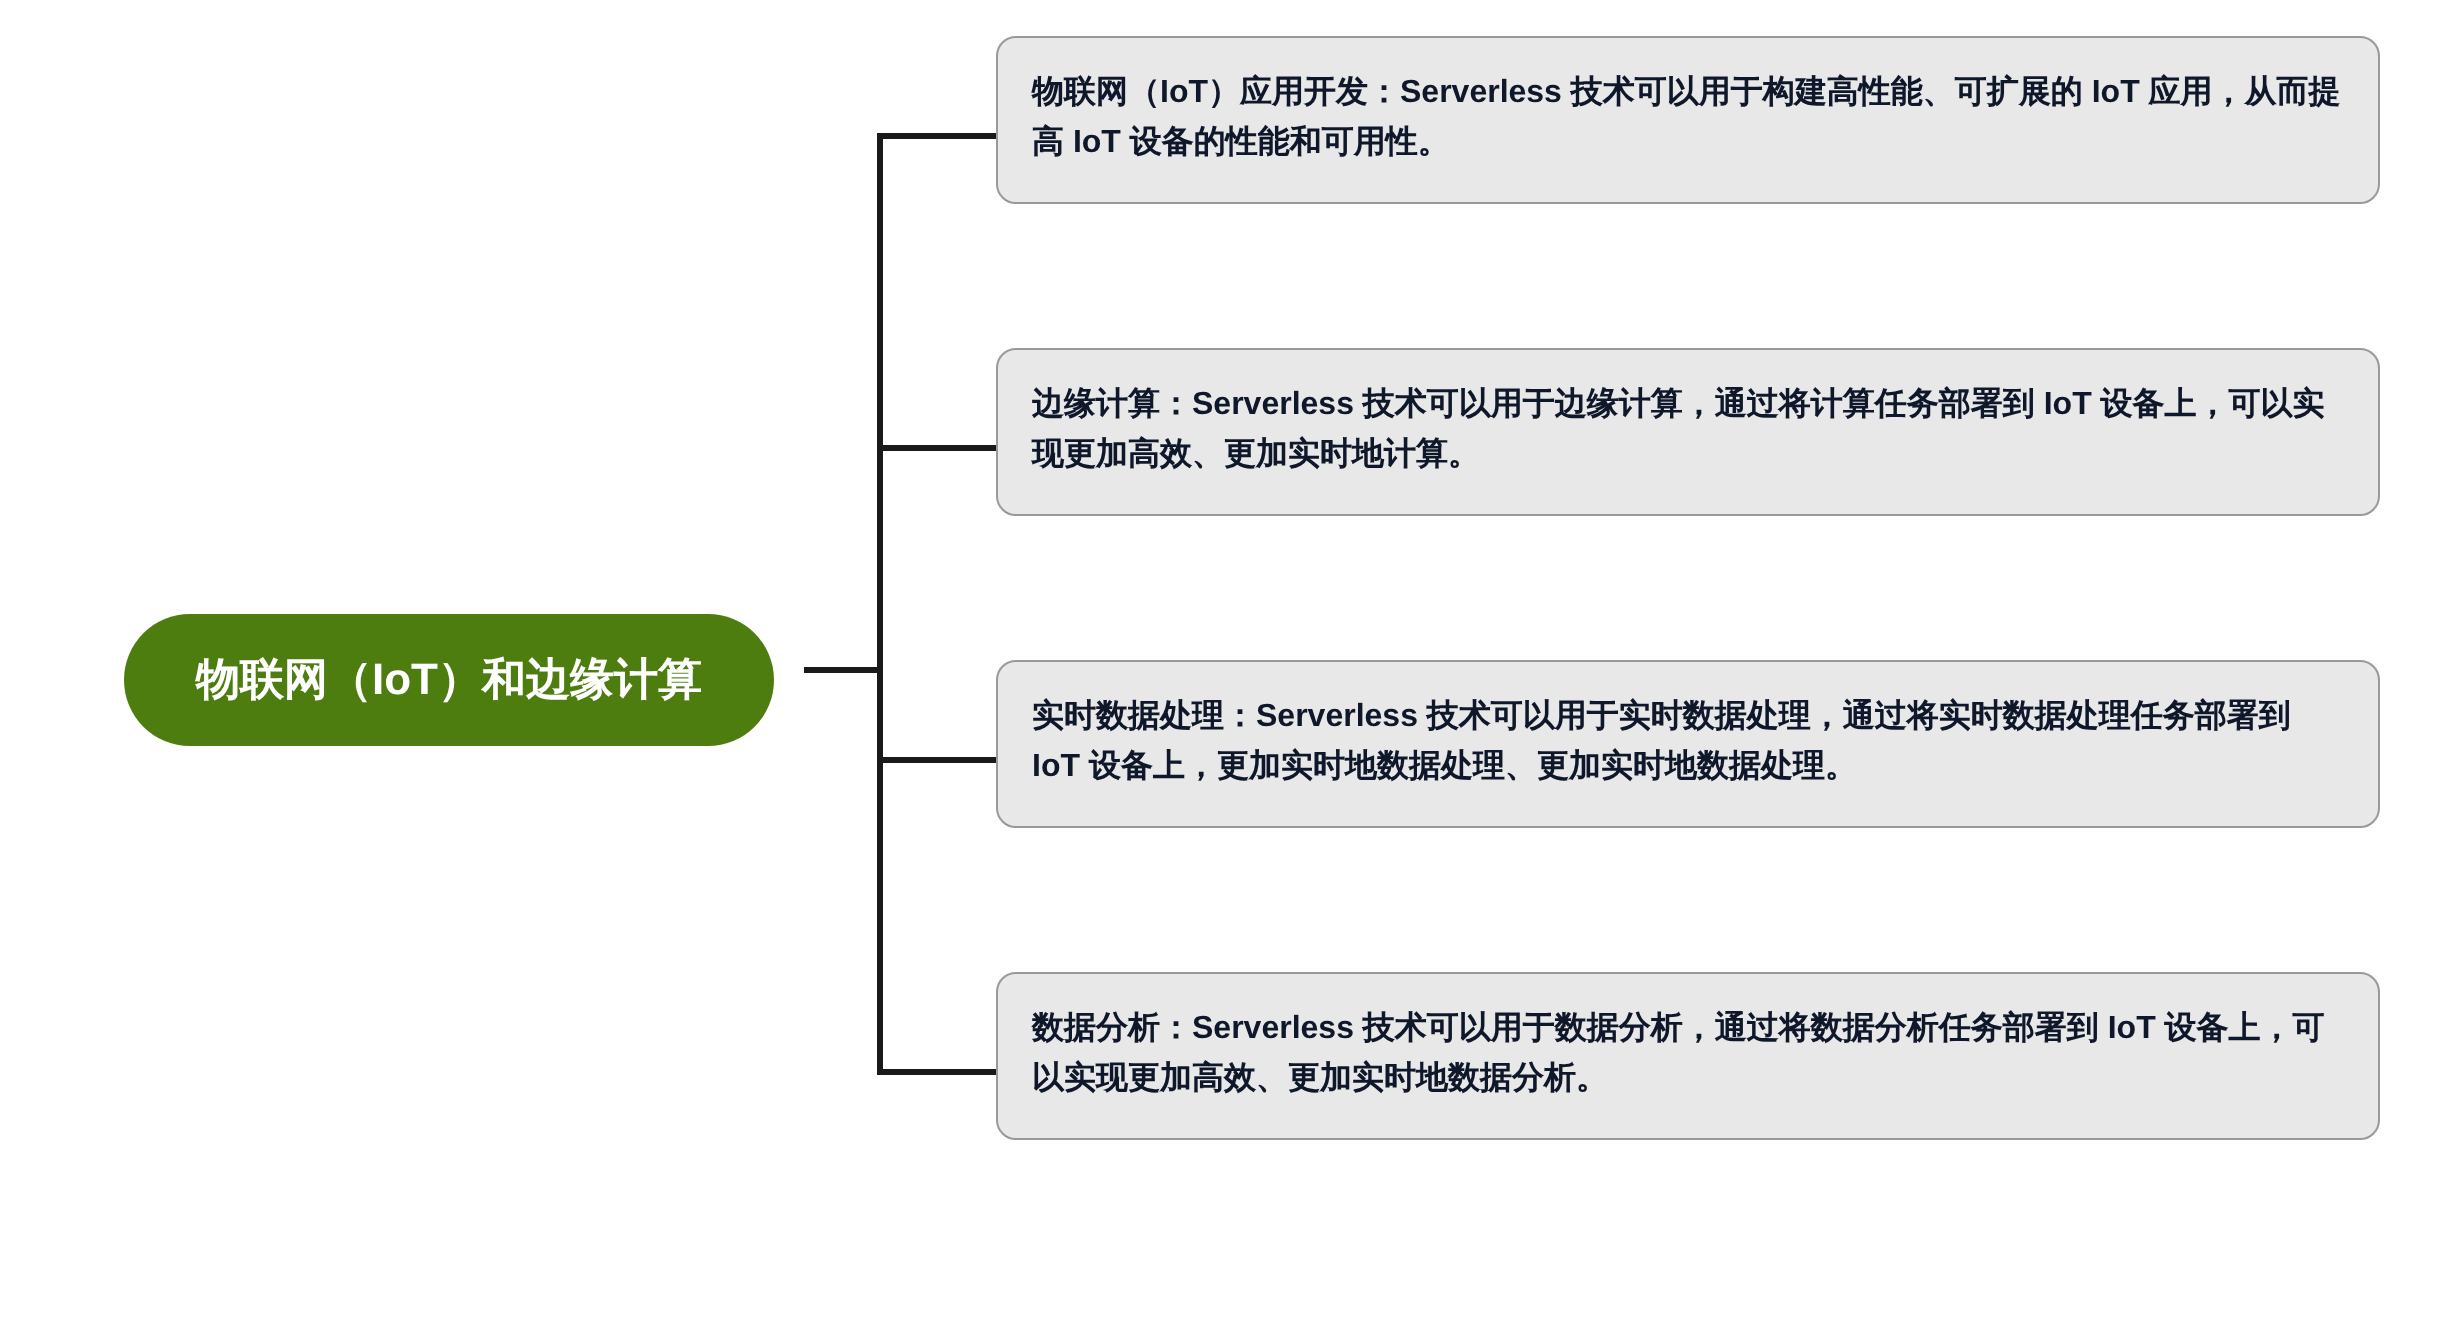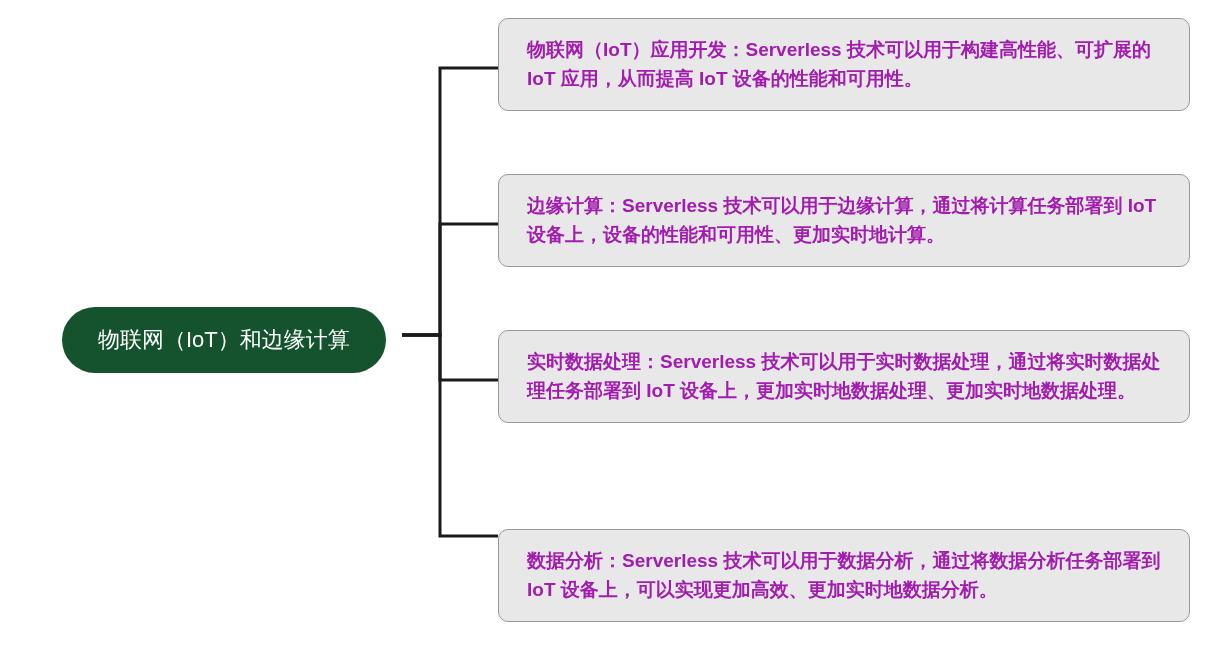--- a/index.html
+++ b/index.html
@@ -20,39 +20,39 @@
     .container {
       position: relative;
       width: 100%;
       height: 100%;
     }
     
     .root-node {
       position: absolute;
       left: 62px;
       top: 307px;
-      background: #14532d;
+      background: #4d7c0f;
       color: #ffffff;
       font-size: 22px;
-      font-weight: normal;
+      font-weight: bold;
       padding: 18px 36px;
       border-radius: 40px;
       white-space: nowrap;
     }
     
     .child-node {
       position: absolute;
       background: #e8e8e8;
       border: 1px solid #999999;
       border-radius: 10px;
-      padding: 16px 28px;
+      padding: 16px 17px;
       width: 692px;
-      font-size: 19px;
+      font-size: 16px;
       font-weight: bold;
-      color: #a21caf;
+      color: #0f172a;
       line-height: 1.55;
     }
     
     .child-1 {
       left: 498px;
       top: 18px;
     }
     
     .child-2 {
       left: 498px;
@@ -60,21 +60,20 @@
     }
     
     .child-3 {
       left: 498px;
       top: 330px;
     }
     
     .child-4 {
       left: 498px;
       top: 486px;
-      margin-top: 43px;
     }
     
     .connector-svg {
       position: absolute;
       left: 0;
       top: 0;
       width: 1224px;
       height: 669px;
       pointer-events: none;
     }
@@ -99,21 +98,21 @@
 
   <div class="root-node">
     <span>物联网（IoT）和边缘计算</span>
   </div>
 
   <div class="child-node child-1">
     <span>物联网（IoT）应用开发：Serverless 技术可以用于构建高性能、可扩展的 IoT 应用，从而提高 IoT 设备的性能和可用性。</span>
   </div>
 
   <div class="child-node child-2">
-    <span>边缘计算：Serverless 技术可以用于边缘计算，通过将计算任务部署到 IoT 设备上，设备的性能和可用性、更加实时地计算。</span>
+    <span>边缘计算：Serverless 技术可以用于边缘计算，通过将计算任务部署到 IoT 设备上，可以实现更加高效、更加实时地计算。</span>
   </div>
 
   <div class="child-node child-3">
     <span>实时数据处理：Serverless 技术可以用于实时数据处理，通过将实时数据处理任务部署到 IoT 设备上，更加实时地数据处理、更加实时地数据处理。</span>
   </div>
 
   <div class="child-node child-4">
     <span>数据分析：Serverless 技术可以用于数据分析，通过将数据分析任务部署到 IoT 设备上，可以实现更加高效、更加实时地数据分析。</span>
   </div>
 

